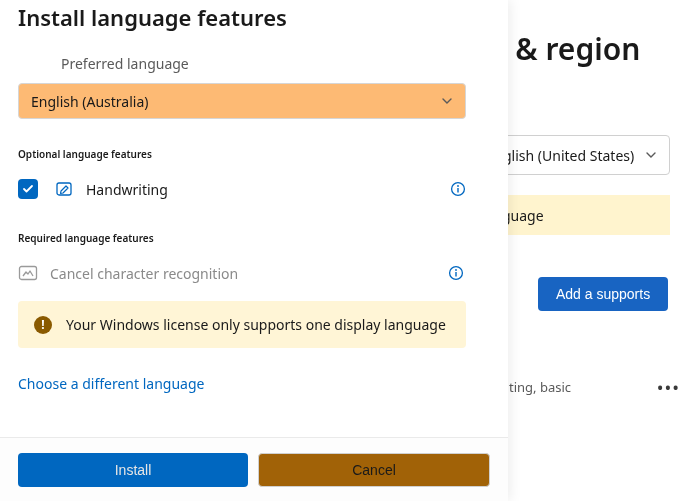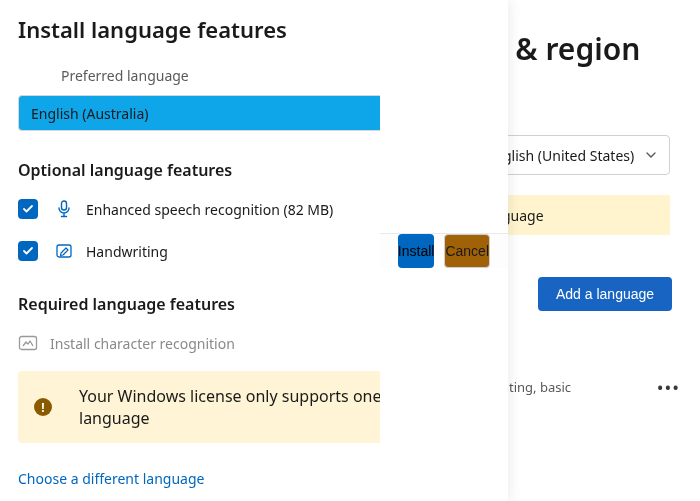--- a/index.html
+++ b/index.html
@@ -10,40 +10,40 @@
   .bg-page { position: absolute; left: 0; top: 0; width: 700px; height: 501px; background: #fff; }
   .bg-title { position: absolute; left: 490px; top: 28px; font-size: 30px; font-weight: 600; white-space: nowrap; }
   .bg-dropdown { position: absolute; left: 490px; top: 135px; width: 180px; height: 40px; border: 1px solid #d0d0d0; border-radius: 4px; display: flex; align-items: center; justify-content: space-between; padding: 0 12px; background: #fff; }
   .bg-dropdown-label { font-size: 14px; white-space: nowrap; }
   .bg-yellow { position: absolute; left: 490px; top: 195px; width: 180px; height: 40px; background: #fff4ce; border-radius: 0px; display: flex; align-items: center; padding: 0 12px; font-size: 14px; white-space: nowrap; }
   .bg-addlang { position: absolute; left: 538px; top: 277px; height: 34px; padding: 0 18px; background: #1864c2; color: #fff; border: none; border-radius: 4px; font-size: 14px; display: flex; align-items: center; }
   .bg-row { position: absolute; left: 490px; top: 375px; width: 190px; display: flex; align-items: center; justify-content: space-between; font-size: 13px; color: #5a5a5a; white-space: nowrap; }
   .bg-more { font-size: 18px; letter-spacing: 1px; color: #3a3a3a; }
 
   
-  .modal { position: absolute; left: 0; top: 0; width: 508px; height: 501px; background: #ffffff; box-shadow: 2px 0 12px rgba(0,0,0,0.08); display: flex; flex-direction: row; align-items: center; }
+  .modal { position: absolute; left: 0; top: 0; width: 508px; height: 501px; background: #ffffff; box-shadow: 2px 0 12px rgba(0,0,0,0.08); display: flex; flex-direction: column; }
   .modal-body { flex: 1 1 auto; padding: 0 18px 0 18px; overflow: hidden; }
   .modal-title { font-size: 22px; font-weight: 600; margin-top: 2px; margin-bottom: 22px; }
   .label-muted { font-size: 14px; color: #5a5a5a; margin-bottom: 10px; margin-left: 43px; }
-  .select { width: 448px; height: 36px; border: 1px solid #d6d6d6; border-radius: 4px; display: flex; align-items: center; justify-content: space-between; padding: 0 12px; background: #0ea5e9; font-size: 14px; }
-  .section-h { font-size: 16px; font-weight: 600; margin-top: 28px; margin-bottom: 14px; }
+  .select { width: 448px; height: 36px; border: 1px solid #d6d6d6; border-radius: 4px; display: flex; align-items: center; justify-content: space-between; padding: 0 12px; background: #fdba74; font-size: 14px; }
+  .section-h { font-size: 10px; font-weight: 600; margin-top: 28px; margin-bottom: 14px; }
   .feature-row { display: flex; align-items: center; height: 28px; margin-bottom: 14px; width: 448px; }
   .checkbox { width: 20px; height: 20px; border-radius: 4px; background: #0067c0; display: flex; align-items: center; justify-content: center; flex: 0 0 20px; }
   .feature-icon { width: 20px; height: 20px; margin-left: 16px; display: flex; align-items: center; justify-content: center; flex: 0 0 20px; }
   .feature-label { margin-left: 12px; font-size: 14px; flex: 1 1 auto; white-space: nowrap; }
   .feature-label.disabled { color: #8a8a8a; }
   .info-icon { width: 16px; height: 16px; flex: 0 0 16px; display: flex; align-items: center; justify-content: center; }
   .banner { width: 448px; background: #fff5d6; border-radius: 4px; padding: 14px 16px; display: flex; align-items: center; gap: 14px; margin-top: 6px; }
   .banner-icon { width: 18px; height: 18px; border-radius: 50%; background: #8a5a00; display: flex; align-items: center; justify-content: center; flex: 0 0 18px; color: #fff; font-size: 12px; font-weight: bold; }
-  .banner-text { font-size: 16px; margin-left: 13px; }
+  .banner-text { font-size: 14px; }
   .link { color: #0067c0; font-size: 14px; margin-top: 26px; display: inline-block; cursor: pointer; }
 
   .modal-footer { flex: 0 0 64px; border-top: 1px solid #eaeaea; display: flex; align-items: center; gap: 10px; padding: 0 18px; background: #fdfdfd; }
   .btn { flex: 1; height: 34px; border-radius: 4px; font-size: 14px; display: flex; align-items: center; justify-content: center; cursor: pointer; }
-  .btn-primary { background: #0067c0; color: #000000; border: none; }
+  .btn-primary { background: #0067c0; color: #e5e5e5; border: none; }
   .btn-secondary { background: #a16207; color: #1a1a1a; border: 1px solid #d0d0d0; }
 
   svg { display: block; }
 </style>
 </head>
 <body>
 
 <div class="canvas">
 
   <div class="bg-page">
@@ -53,21 +53,21 @@
       <span>
         <svg width="12" height="12" viewBox="0 0 12 12">
             <path d="M2 4l4 4 4-4" stroke="#5a5a5a" stroke-width="1.4" fill="none" stroke-linecap="round"></path>
           </svg>
       </span>
     </div>
     <div class="bg-yellow">
       <span>guage</span>
     </div>
     <button class="bg-addlang">
-      <span>Add a language</span>
+      <span>Add a supports</span>
     </button>
     <div class="bg-row">
       <span>writing, basic</span>
       <span class="bg-more">•••</span>
     </div>
   </div>
 
   <div class="modal">
     <div class="modal-body">
       <h1 class="modal-title">Install language features</h1>
@@ -77,41 +77,20 @@
         <span>English (Australia)</span>
         <span>
           <svg width="12" height="12" viewBox="0 0 12 12">
               <path d="M2 4l4 4 4-4" stroke="#5a5a5a" stroke-width="1.4" fill="none" stroke-linecap="round"></path>
             </svg>
         </span>
       </div>
 
       <div class="section-h">Optional language features</div>
 
-      <div class="feature-row">
-        <div class="checkbox">
-          <svg width="12" height="12" viewBox="0 0 12 12">
-              <path d="M2 6l2.5 2.5L10 3" stroke="#fff" stroke-width="1.8" fill="none" stroke-linecap="round" stroke-linejoin="round"></path>
-            </svg>
-        </div>
-        <span class="feature-icon">
-          <svg width="16" height="18" viewBox="0 0 16 18">
-              <rect x="5.5" y="1" width="5" height="9" rx="2.5" stroke="#0067c0" stroke-width="1.4" fill="none"></rect>
-              <path d="M3 8a5 5 0 0010 0M8 13v3M5.5 16.5h5" stroke="#0067c0" stroke-width="1.4" fill="none" stroke-linecap="round"></path>
-            </svg>
-        </span>
-        <span class="feature-label">Enhanced speech recognition (82 MB)</span>
-        <span class="info-icon">
-          <svg width="16" height="16" viewBox="0 0 16 16">
-              <circle cx="8" cy="8" r="6.4" stroke="#0067c0" stroke-width="1.3" fill="none"></circle>
-              <circle cx="8" cy="5" r="0.9" fill="#0067c0"></circle>
-              <rect x="7.3" y="7" width="1.4" height="4.5" fill="#0067c0"></rect>
-            </svg>
-        </span>
-      </div>
 
       <div class="feature-row">
         <div class="checkbox">
           <svg width="12" height="12" viewBox="0 0 12 12">
               <path d="M2 6l2.5 2.5L10 3" stroke="#fff" stroke-width="1.8" fill="none" stroke-linecap="round" stroke-linejoin="round"></path>
             </svg>
         </div>
         <span class="feature-icon">
           <svg width="18" height="18" viewBox="0 0 18 18">
               <rect x="2" y="3" width="14" height="12" rx="2" stroke="#0067c0" stroke-width="1.3" fill="none"></rect>
@@ -130,21 +109,21 @@
 
       <div class="section-h">Required language features</div>
 
       <div class="feature-row" style="margin-left:-2px;">
         <span class="feature-icon" style="margin-left:2px;">
           <svg width="20" height="16" viewBox="0 0 20 16">
               <rect x="1.5" y="1.5" width="17" height="13" rx="2" stroke="#9a9a9a" stroke-width="1.3" fill="none"></rect>
               <path d="M5 11l3-4 2 2 2-3 3 5" stroke="#9a9a9a" stroke-width="1.3" fill="none" stroke-linejoin="round"></path>
             </svg>
         </span>
-        <span class="feature-label disabled">Install character recognition</span>
+        <span class="feature-label disabled">Cancel character recognition</span>
         <span class="info-icon">
           <svg width="16" height="16" viewBox="0 0 16 16">
               <circle cx="8" cy="8" r="6.4" stroke="#0067c0" stroke-width="1.3" fill="none"></circle>
               <circle cx="8" cy="5" r="0.9" fill="#0067c0"></circle>
               <rect x="7.3" y="7" width="1.4" height="4.5" fill="#0067c0"></rect>
             </svg>
         </span>
       </div>
 
       <div class="banner">

